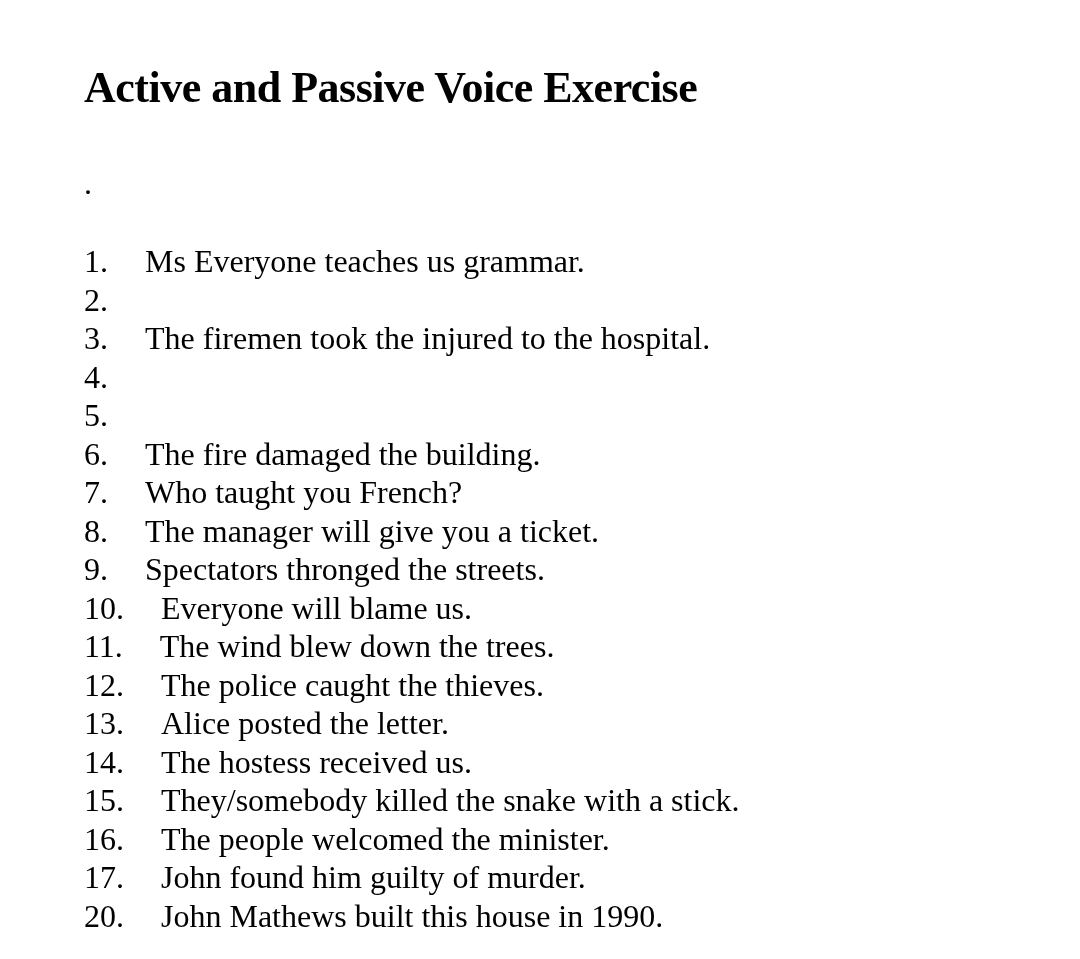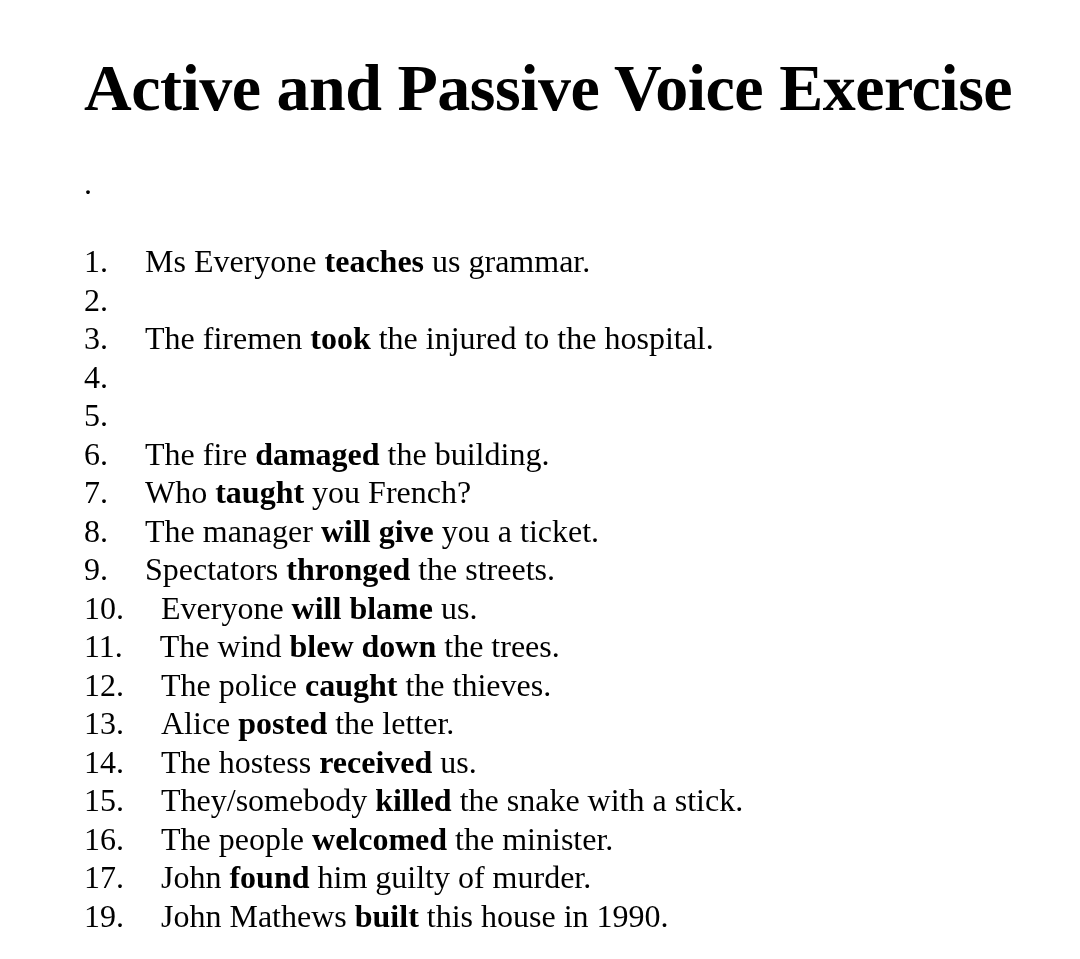--- a/index.html
+++ b/index.html
@@ -8,21 +8,21 @@
     background: #ffffff;
     color: #000000;
   }
   body {
     width: 1080px;
     height: 959px;
     overflow: hidden;
     font-family: "Liberation Serif", "DejaVu Serif", serif;
   }
   .page-title {
-    font-size: 66px;
+    font-size: 44px;
     font-weight: bold;
     line-height: 76px;
     margin: 50px 0 0 84px;
     white-space: nowrap;
     letter-spacing: -0.5px;
   }
   .stray-dot {
     font-size: 32px;
     line-height: 38px;
     margin: 38px 0 0 84px;
@@ -36,21 +36,21 @@
     display: flex;
     gap: 37px;
   }
   .item-number {
     flex: 0 0 auto;
   }
   .item-sentence {
     white-space: nowrap;
   }
   .item-sentence b {
-    font-weight: bold;
+    font-weight: normal;
   }
 </style>
 </head>
 <body>
 
 <div class="page">
 
   <h1 class="page-title">Active and Passive Voice Exercise</h1>
 
   <div class="stray-dot">.</div>
@@ -133,18 +133,18 @@
         <span class="item-number">16.</span>
         <span class="item-sentence"><span>The people </span><b>welcomed</b><span> the minister.</span></span>
       </div>
 
     <div class="exercise-row">
         <span class="item-number">17.</span>
         <span class="item-sentence"><span>John </span><b>found</b><span> him guilty of murder.</span></span>
       </div>
 
     <div class="exercise-row">
-        <span class="item-number">19.</span>
+        <span class="item-number">20.</span>
         <span class="item-sentence"><span>John Mathews </span><b>built</b><span> this house in 1990.</span></span>
       </div>
 
   </div>
 </div>
 
 </body></html>

